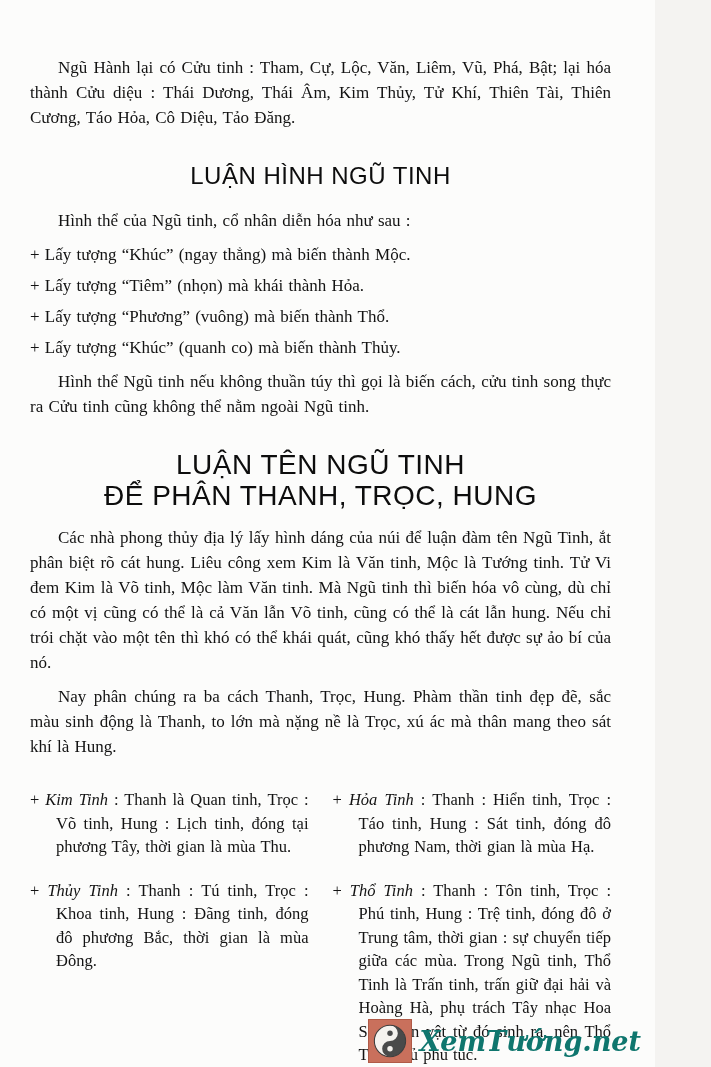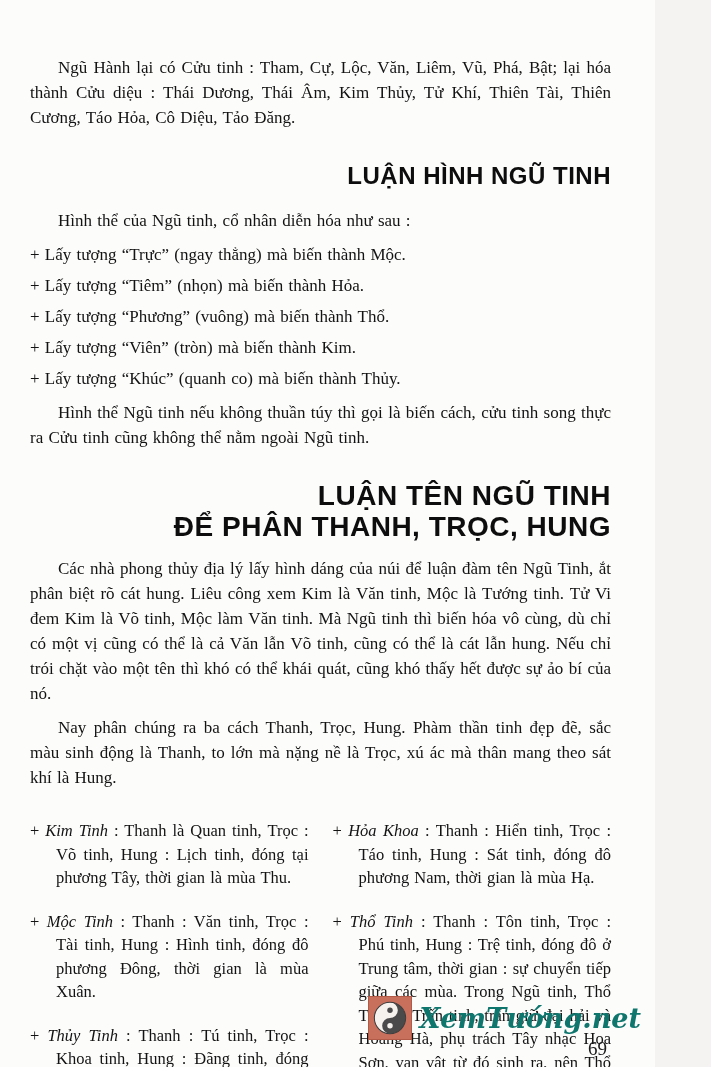--- a/index.html
+++ b/index.html
@@ -20,23 +20,23 @@
     line-height:25px;
   }
   .para{
     text-align:justify;
     text-indent:28px;
     margin:9px 0;
     word-spacing:1px;
   }
   h1,h2{
     font-family:"Liberation Sans", sans-serif;
-    font-weight:700;
+    font-weight:400;
     color:#0d0d0d;
-    text-align:right;
+    text-align:center;
     letter-spacing:0.5px;
   }
   h1{font-size:24px;line-height:28px;margin:32px 0 18px 0;}
   h2{font-size:28px;line-height:31px;margin:30px 0 14px 0;}
   .bullets{margin:4px 0 2px 0;}
   .bullet{
     padding-left:22px;text-indent:-22px;
     margin:6px 0;
     word-spacing:1px;
   }
@@ -88,58 +88,55 @@
 
 <div class="page">
 
   <p class="para">Ngũ Hành lại có Cửu tinh : Tham, Cự, Lộc, Văn, Liêm, Vũ, Phá, Bật; lại hóa thành Cửu diệu : Thái Dương, Thái Âm, Kim Thủy, Tử Khí, Thiên Tài, Thiên Cương, Táo Hỏa, Cô Diệu, Tảo Đăng.</p>
 
   <h1>LUẬN HÌNH NGŨ TINH</h1>
 
   <p class="para">Hình thể của Ngũ tinh, cổ nhân diễn hóa như sau :</p>
 
   <div class="bullets">
-    <p class="bullet"><span class="marker">+</span> <span>Lấy tượng “Trực” (ngay thẳng) mà biến thành Mộc.</span></p>
-    <p class="bullet"><span class="marker">+</span> <span>Lấy tượng “Tiêm” (nhọn) mà biến thành Hỏa.</span></p>
+    <p class="bullet"><span class="marker">+</span> <span>Lấy tượng “Khúc” (ngay thẳng) mà biến thành Mộc.</span></p>
+    <p class="bullet"><span class="marker">+</span> <span>Lấy tượng “Tiêm” (nhọn) mà khái thành Hỏa.</span></p>
     <p class="bullet"><span class="marker">+</span> <span>Lấy tượng “Phương” (vuông) mà biến thành Thổ.</span></p>
-    <p class="bullet"><span class="marker">+</span> <span>Lấy tượng “Viên” (tròn) mà biến thành Kim.</span></p>
     <p class="bullet"><span class="marker">+</span> <span>Lấy tượng “Khúc” (quanh co) mà biến thành Thủy.</span></p>
   </div>
 
   <p class="para">Hình thể Ngũ tinh nếu không thuần túy thì gọi là biến cách, cửu tinh song thực ra Cửu tinh cũng không thể nằm ngoài Ngũ tinh.</p>
 
   <h2>
     <span style="display:block">LUẬN TÊN NGŨ TINH</span>
     <span style="display:block">ĐỂ PHÂN THANH, TRỌC, HUNG</span>
   </h2>
 
   <p class="para">Các nhà phong thủy địa lý lấy hình dáng của núi để luận đàm tên Ngũ Tinh, ắt phân biệt rõ cát hung. Liêu công xem Kim là Văn tinh, Mộc là Tướng tinh. Tử Vi đem Kim là Võ tinh, Mộc làm Văn tinh. Mà Ngũ tinh thì biến hóa vô cùng, dù chỉ có một vị cũng có thể là cả Văn lẫn Võ tinh, cũng có thể là cát lẫn hung. Nếu chỉ trói chặt vào một tên thì khó có thể khái quát, cũng khó thấy hết được sự ảo bí của nó.</p>
   <p class="para">Nay phân chúng ra ba cách Thanh, Trọc, Hung. Phàm thần tinh đẹp đẽ, sắc màu sinh động là Thanh, to lớn mà nặng nề là Trọc, xú ác mà thân mang theo sát khí là Hung.</p>
 
   <div class="columns">
     <div class="col">
       <p class="star"><span class="marker">+</span> <span class="star-name">Kim Tinh</span><span> : Thanh là Quan tinh, Trọc : Võ tinh, Hung : Lịch tinh, đóng tại phương Tây, thời gian là mùa Thu.</span></p>
-      <p class="star"><span class="marker">+</span> <span class="star-name">Mộc Tinh</span><span> : Thanh : Văn tinh, Trọc : Tài tinh, Hung : Hình tinh, đóng đô phương Đông, thời gian là mùa Xuân.</span></p>
       <p class="star"><span class="marker">+</span> <span class="star-name">Thủy Tinh</span><span> : Thanh : Tú tinh, Trọc : Khoa tinh, Hung : Đãng tinh, đóng đô phương Bắc, thời gian là mùa Đông.</span></p>
     </div>
     <div class="col">
-      <p class="star"><span class="marker">+</span> <span class="star-name">Hỏa Khoa</span><span> : Thanh : Hiển tinh, Trọc : Táo tinh, Hung : Sát tinh, đóng đô phương Nam, thời gian là mùa Hạ.</span></p>
+      <p class="star"><span class="marker">+</span> <span class="star-name">Hỏa Tinh</span><span> : Thanh : Hiển tinh, Trọc : Táo tinh, Hung : Sát tinh, đóng đô phương Nam, thời gian là mùa Hạ.</span></p>
       <p class="star"><span class="marker">+</span> <span class="star-name">Thổ Tinh</span><span> : Thanh : Tôn tinh, Trọc : Phú tinh, Hung : Trệ tinh, đóng đô ở Trung tâm, thời gian : sự chuyển tiếp giữa các mùa. Trong Ngũ tinh, Thổ Tinh là Trấn tinh, trấn giữ đại hải và Hoàng Hà, phụ trách Tây nhạc Hoa Sơn, vạn vật từ đó sinh ra, nên Thổ Tinh chủ phú túc.</span></p>
     </div>
   </div>
 
   <div class="footer">
     <div class="brand-row">
       <div class="logo-box">
         <svg width="34" height="34" viewBox="0 0 100 100" aria-hidden="true">
           <circle cx="50" cy="50" r="46" fill="#f5f2ee"></circle>
           <path d="M50,4 a46,46 0 0 1 0,92 a23,23 0 0 1 0,-46 a23,23 0 0 0 0,-46 z" fill="#4a4a4a"></path>
           <circle cx="50" cy="27" r="8" fill="#4a4a4a"></circle>
           <circle cx="50" cy="73" r="8" fill="#f5f2ee"></circle>
           <circle cx="50" cy="50" r="46" fill="none" stroke="#3c3c3c" stroke-width="3"></circle>
         </svg>
       </div>
       <span class="watermark-text">XemTướng.net</span>
     </div>
-    <div class="page-number">69</div>
   </div>
 
 </div>
 
 </body></html>

